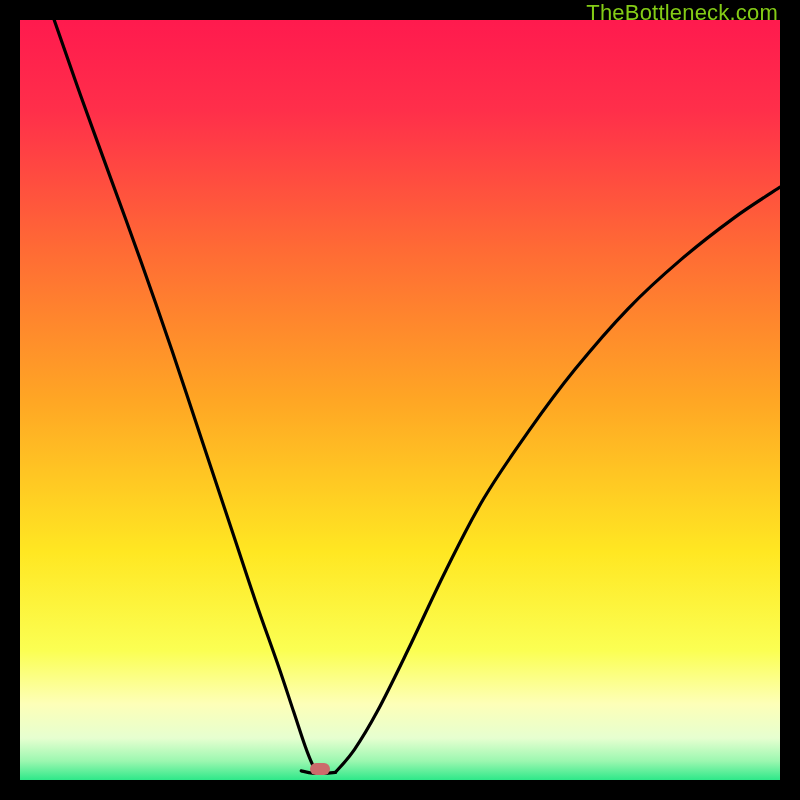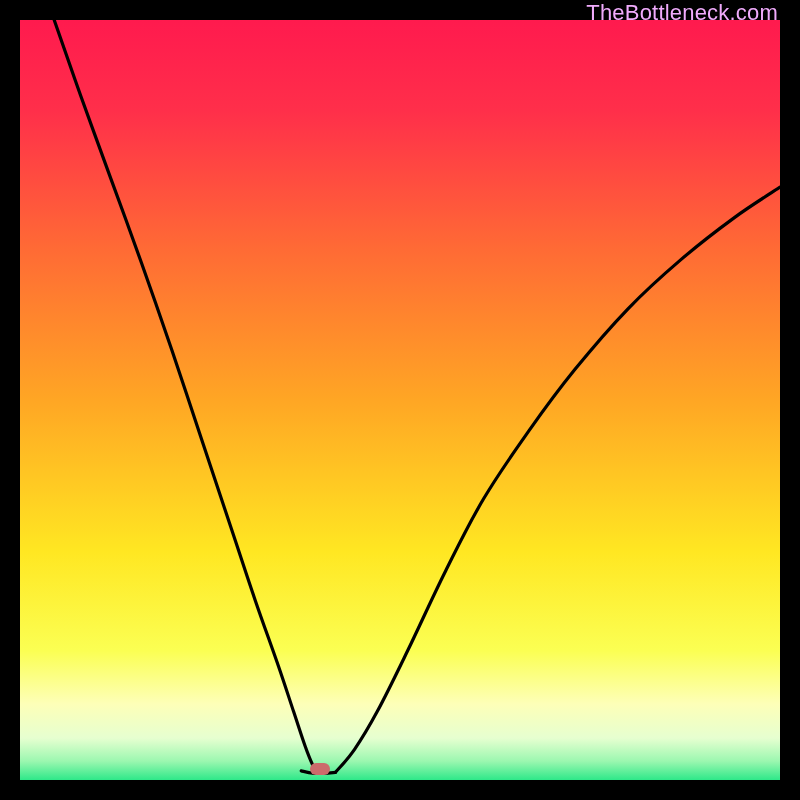--- a/index.html
+++ b/index.html
@@ -25,21 +25,21 @@
     top: 0;
     width: 760px;
     height: 760px;
   }
   .watermark {
     position: absolute;
     top: 0px;
     right: 22px;
     font-size: 22px;
     font-weight: 500;
-    color: #f0abfc;
+    color: #84cc16;
     letter-spacing: 0.2px;
     user-select: none;
   }
   .marker {
     position: absolute;
     width: 20px;
     height: 12px;
     border-radius: 6px;
     transform: translate(-50%, -50%);
   }

